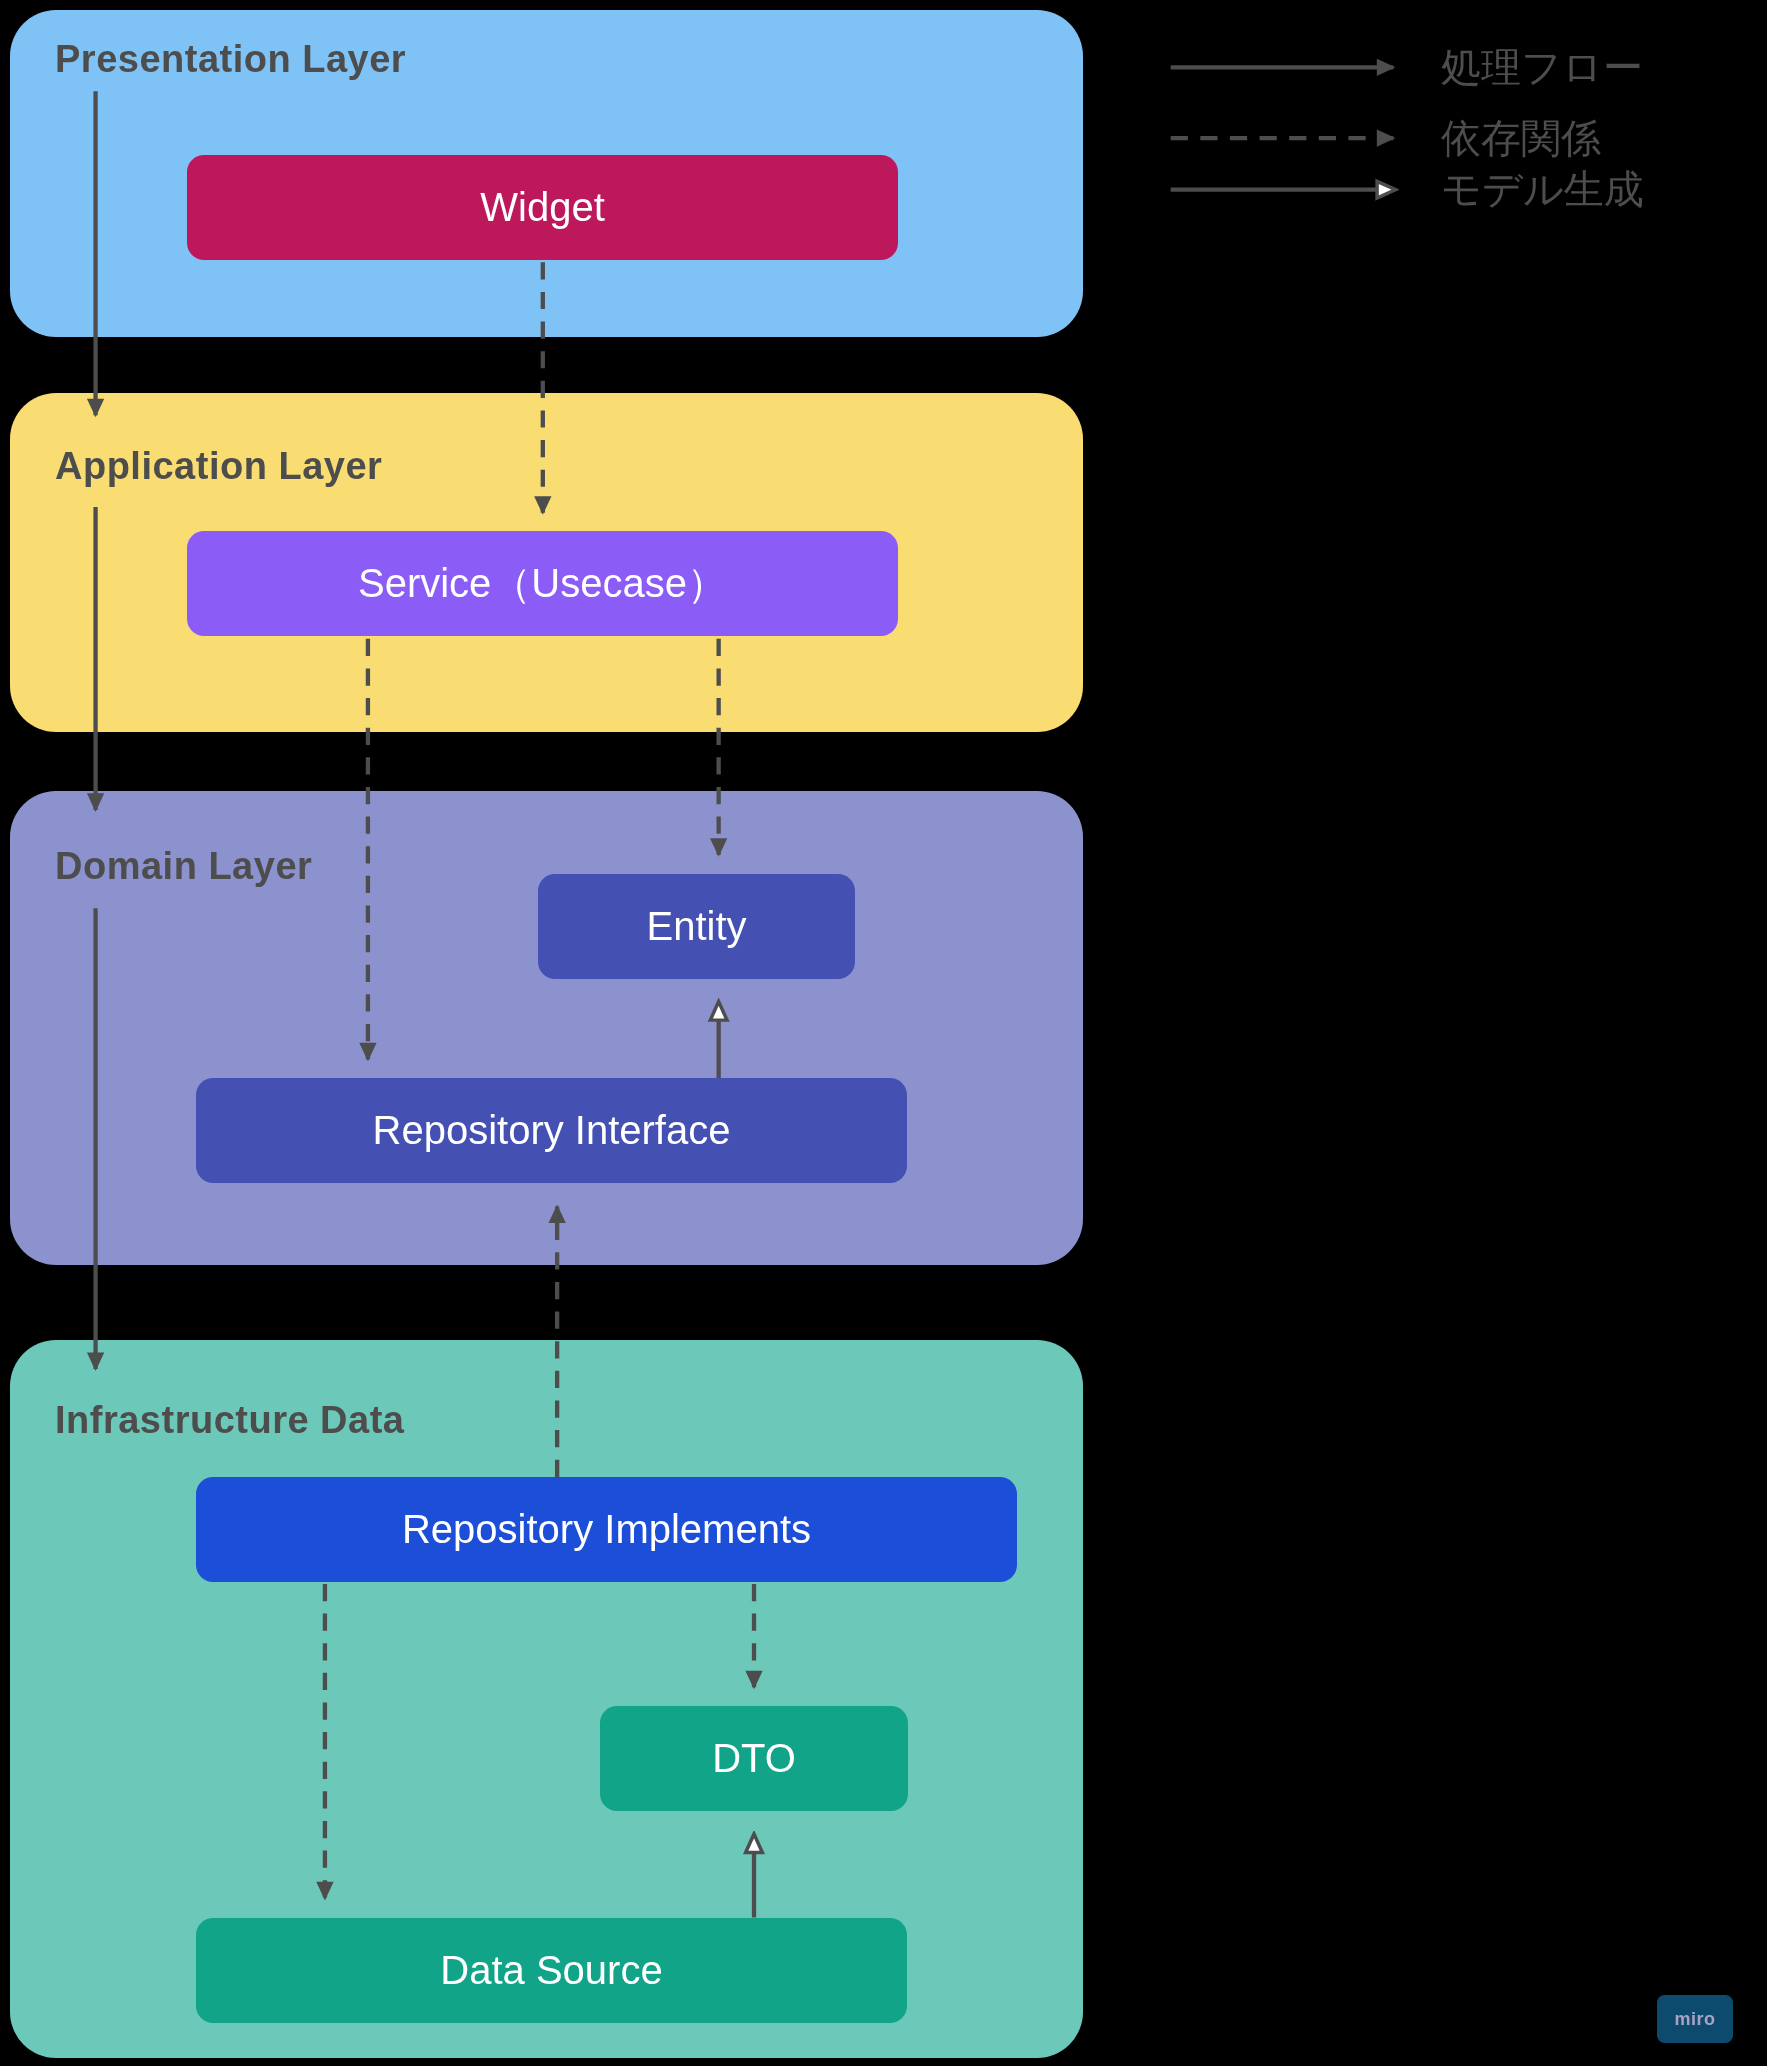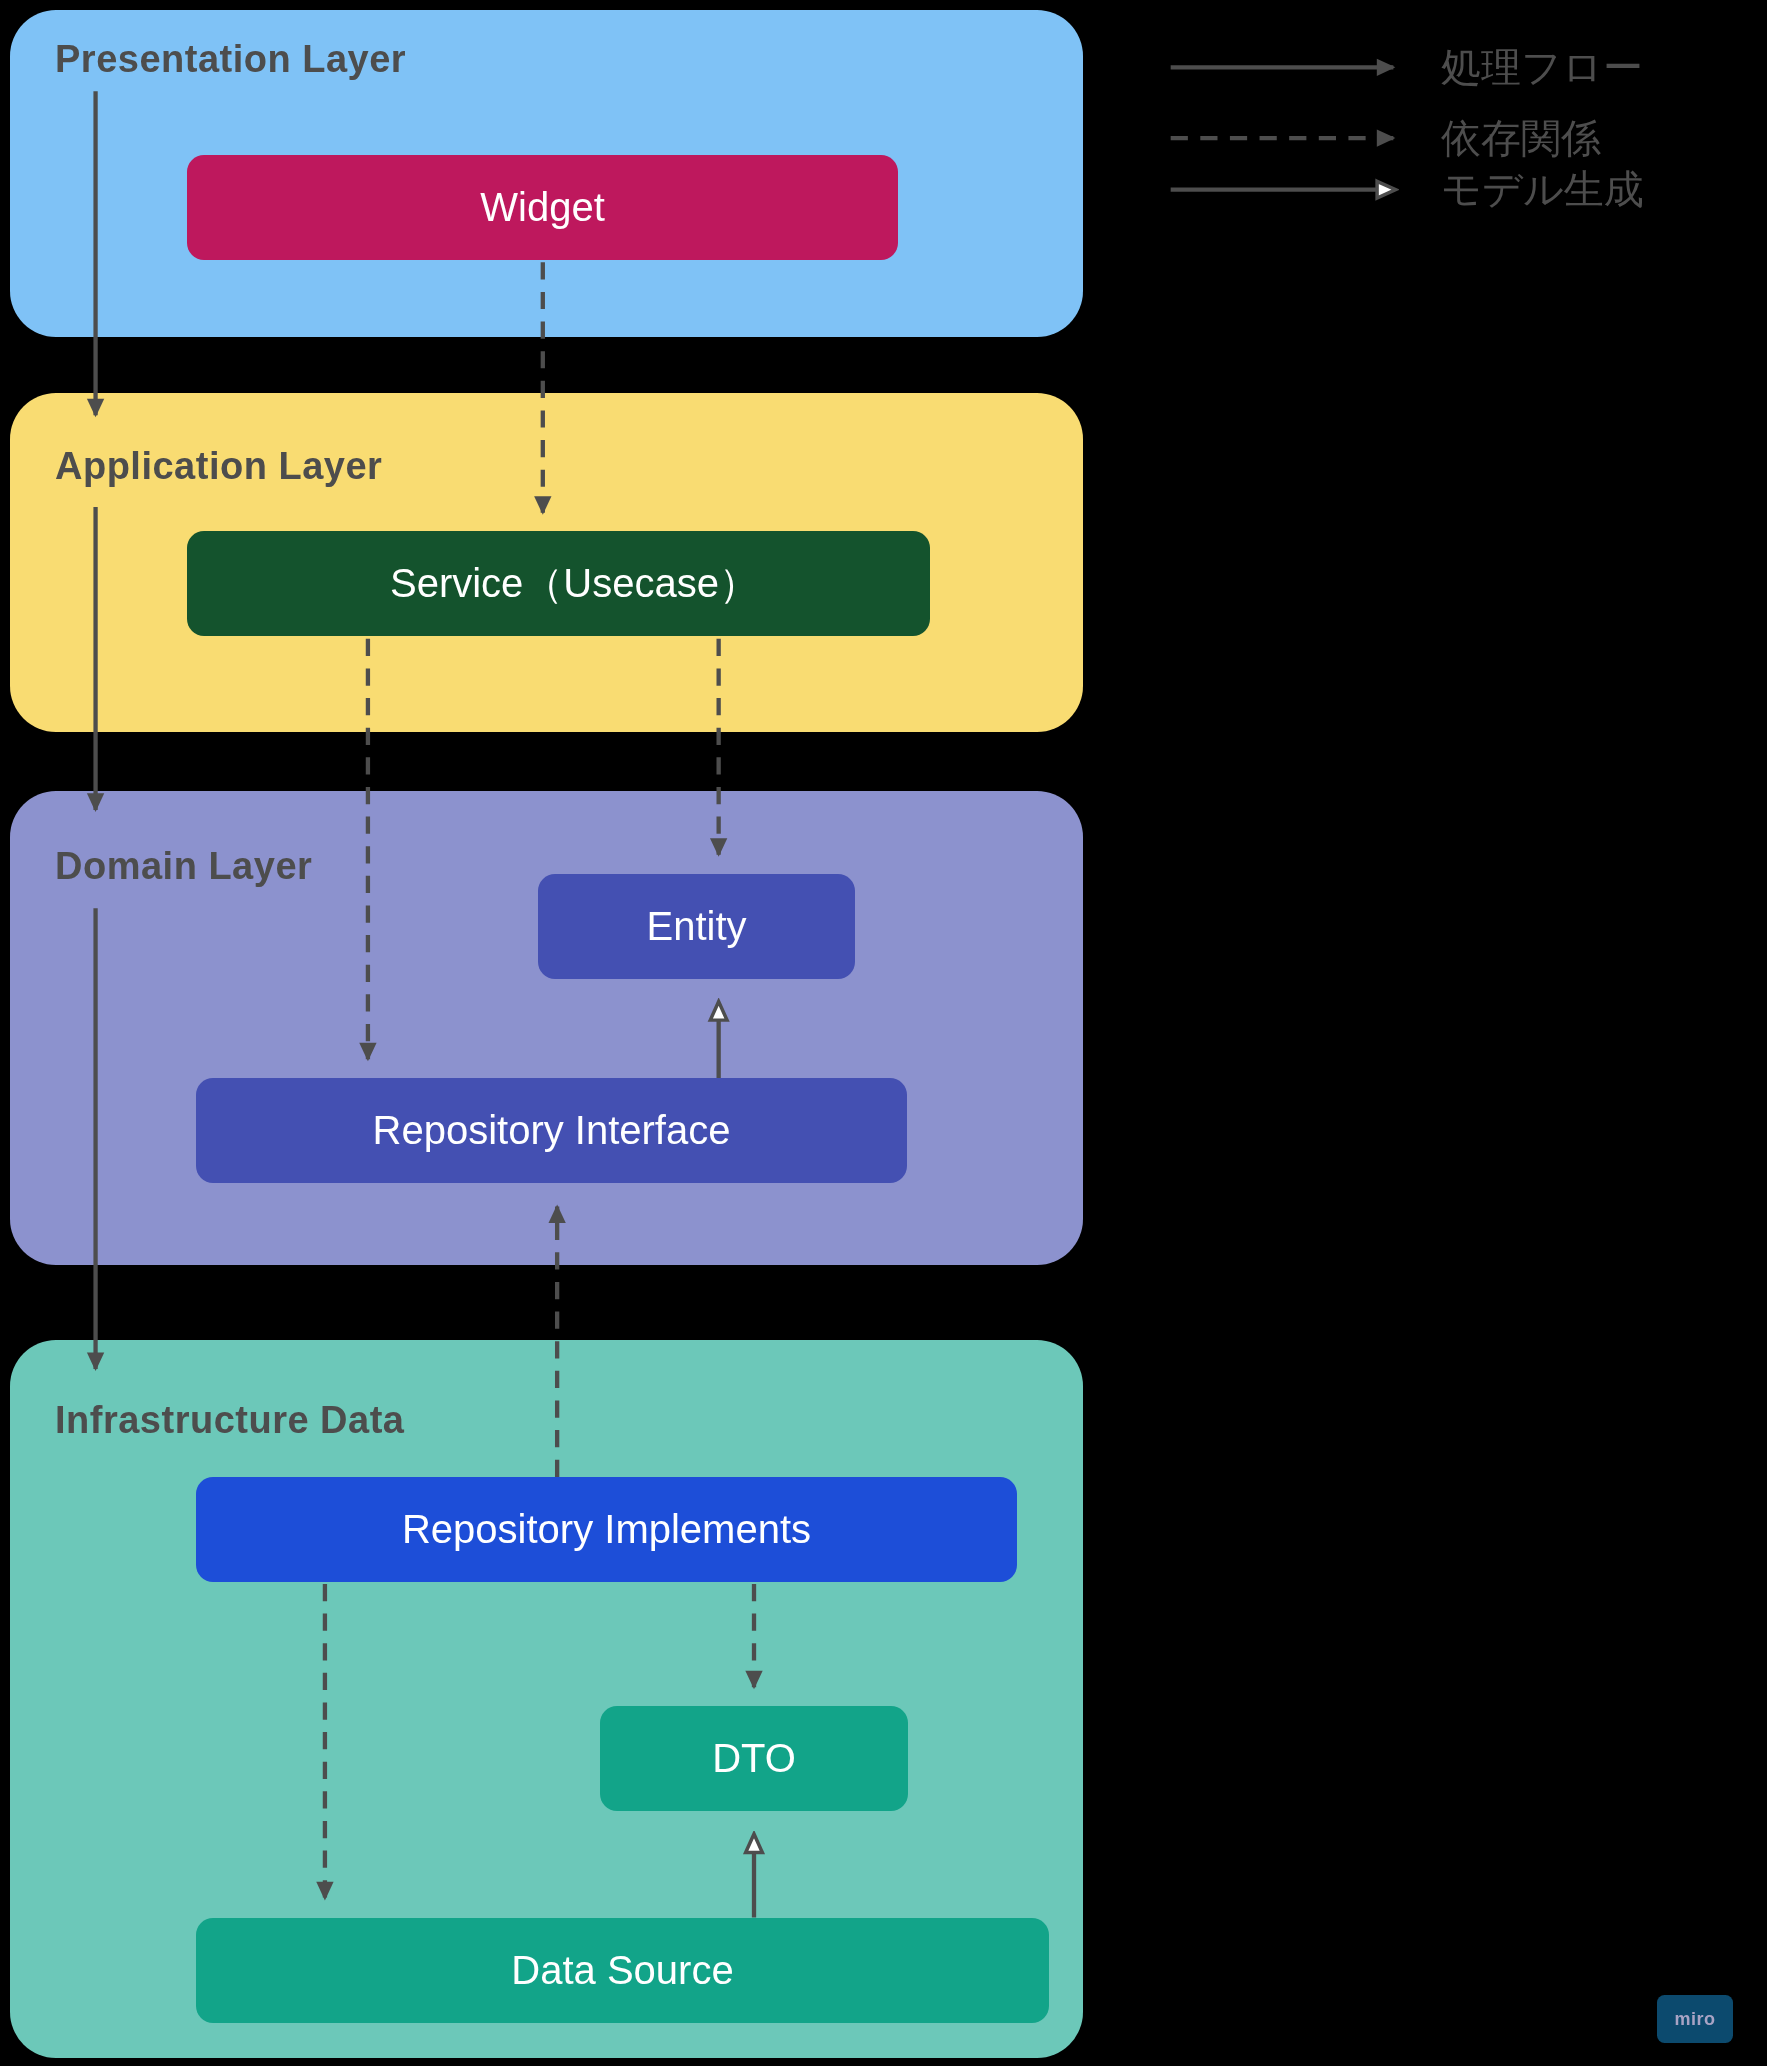--- a/index.html
+++ b/index.html
@@ -20,26 +20,26 @@
   }
   .t-presentation{top:38px;}
   .t-application{top:445px;}
   .t-domain{top:845px;}
   .t-infrastructure{top:1399px;}
   .node{
     position:absolute;height:105px;border-radius:17px;color:#FFFFFF;font-size:40px;
     display:flex;align-items:center;justify-content:center;white-space:nowrap;
   }
   .node-widget{left:187px;top:155px;width:711px;background:#be185d;}
-  .node-service{left:187px;top:531px;width:711px;background:#14532d;padding-left:32px;}
+  .node-service{left:187px;top:531px;width:711px;background:#8b5cf6;}
   .node-entity{left:538px;top:874px;width:317px;background:#4450B2;}
   .node-repo-interface{left:196px;top:1078px;width:711px;background:#4450B2;}
   .node-repo-implements{left:196px;top:1477px;width:821px;background:#1d4ed8;}
   .node-dto{left:600px;top:1706px;width:308px;background:#12A489;}
-  .node-data-source{left:196px;top:1918px;width:853px;background:#12A489;}
+  .node-data-source{left:196px;top:1918px;width:711px;background:#12A489;}
   .edges{position:absolute;left:0;top:0;width:1767px;height:2067px;pointer-events:none;}
   .edge{stroke:#4D4D4D;stroke-width:4.5;fill:none;}
   .edge.dashed{stroke-dasharray:18 13;}
   .legend-label{
     position:absolute;left:1441px;font-size:40px;color:#4D4D4D;line-height:50px;
     white-space:nowrap;
   }
   .legend-label-1{top:42px;}
   .legend-label-2{top:113px;}
   .legend-label-3{top:164px;}

